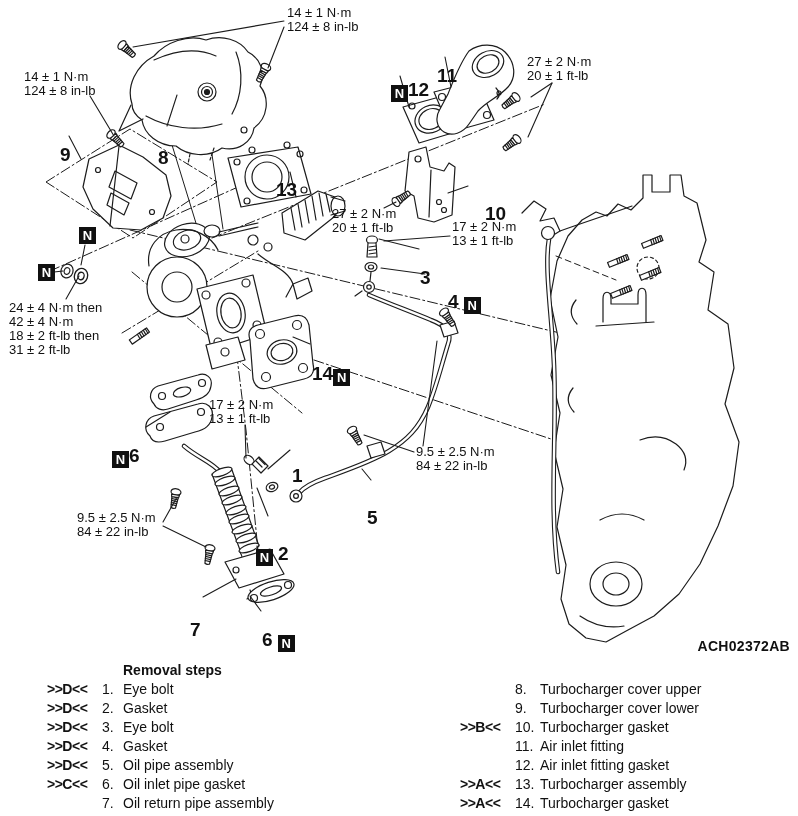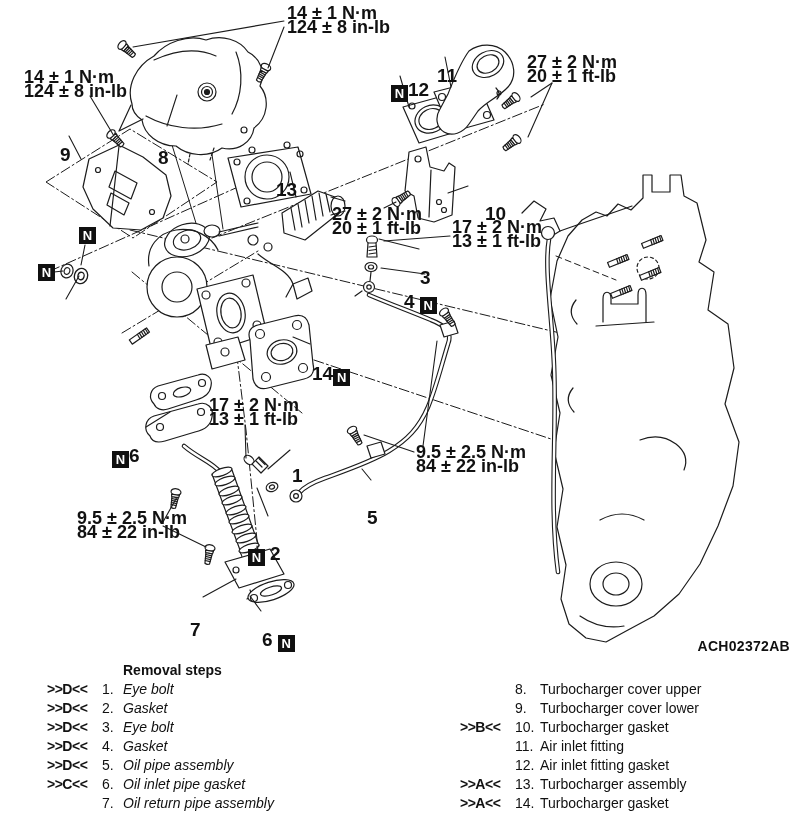--- a/index.html
+++ b/index.html
@@ -1,32 +1,32 @@
 <!DOCTYPE html>
 <html><head>
 <meta charset="utf-8">
 <style>
   html,body{margin:0;padding:0;background:#fff;}
   #stage{position:relative;width:798px;height:816px;background:#fff;overflow:hidden;
          font-family:"Liberation Sans",sans-serif;color:#111;}
   #art{position:absolute;left:0;top:0;}
-  .tq{position:absolute;font-weight:bold;font-size:18px;line-height:14px;white-space:nowrap;}
+  .tq{position:absolute;font-weight:normal;font-size:13px;line-height:14px;white-space:nowrap;}
   .co{position:absolute;font-weight:bold;font-size:19px;line-height:19px;white-space:nowrap;margin-top:30px;}
   .nbox{display:inline-block;width:17px;height:17px;background:#101010;color:#fff;
         font-weight:bold;font-size:13px;line-height:17px;text-align:center;
         vertical-align:-2px;box-shadow:inset 0 0 0 1px #101010;}
   .nbox.abs{position:absolute;}
   .gl{margin-left:5px;} .gr{margin-right:5px;}
   .figcode{position:absolute;font-weight:bold;font-size:14px;letter-spacing:.3px;}
   .plist{position:absolute;left:0;top:658px;width:798px;font-size:14px;line-height:19px;}
   .ptitle{position:absolute;left:123px;top:3px;font-weight:bold;}
   .prow{position:absolute;white-space:nowrap;}
   .prow .mk{position:absolute;left:0;width:44px;font-weight:bold;letter-spacing:-.5px;}
   .lcol .prow{left:47px;} .lcol .num{position:absolute;left:55px;width:20px;}
-  .lcol .lbl{position:absolute;left:76px;font-style:italic;}
+  .lcol .lbl{position:absolute;left:76px;}
   .rcol .prow{left:458px;} .rcol .mk{left:2px;} .rcol .num{position:absolute;left:57px;width:26px;}
   .rcol .lbl{position:absolute;left:82px;}
 </style>
 </head>
 <body>
 
 <div id="stage">
 
 <svg id="art" width="798" height="656" viewBox="0 0 798 656" fill="none" stroke="#1c1c1c" stroke-width="1.2" stroke-linecap="round" stroke-linejoin="round">
 
@@ -296,46 +296,52 @@
   <div>20 ± 1 ft-lb</div>
 </div>
 <div class="tq" style="left:332px;top:207px">
   <div>27 ± 2 N·m</div>
   <div>20 ± 1 ft-lb</div>
 </div>
 <div class="tq" style="left:452px;top:220px">
   <div>17 ± 2 N·m</div>
   <div>13 ± 1 ft-lb</div>
 </div>
+<div class="tq" style="left:9px;top:301px">
+  <div>24 ± 4 N·m then</div>
+  <div>42 ± 4 N·m</div>
+  <div>18 ± 2 ft-lb then</div>
+  <div>31 ± 2 ft-lb</div>
+</div>
 <div class="tq" style="left:209px;top:398px">
   <div>17 ± 2 N·m</div>
   <div>13 ± 1 ft-lb</div>
 </div>
 <div class="tq" style="left:77px;top:511px">
   <div>9.5 ± 2.5 N·m</div>
   <div>84 ± 22 in-lb</div>
 </div>
 <div class="tq" style="left:416px;top:445px">
   <div>9.5 ± 2.5 N·m</div>
   <div>84 ± 22 in-lb</div>
 </div>
 
 <div class="co" style="left:60px;top:115px"><span>9</span></div>
 <div class="co" style="left:158px;top:118px"><span>8</span></div>
 <div class="co" style="left:276px;top:150px"><span>13</span></div>
 <div class="co" style="left:437px;top:36px"><span>11</span></div>
 <div class="co" style="left:391px;top:50px"><span class="nbox">N</span><span>12</span></div>
 <div class="co" style="left:485px;top:174px"><span>10</span></div>
 <div class="co" style="left:420px;top:238px"><span>3</span></div>
-<div class="co" style="left:404px;top:262px"><span>4</span><span class="nbox gl">N</span></div>
+<div class="co" style="left:448px;top:262px"><span>4</span><span class="nbox gl">N</span></div>
 <div class="co" style="left:312px;top:334px"><span>14</span><span class="nbox">N</span></div>
 <div class="co" style="left:112px;top:416px"><span class="nbox">N</span><span>6</span></div>
 <div class="co" style="left:292px;top:436px"><span>1</span></div>
 <div class="co" style="left:367px;top:478px"><span>5</span></div>
-<div class="co" style="left:248px;top:514px"><span class="nbox gr">N</span><span>2</span></div>
+<div class="co" style="left:256px;top:514px"><span class="nbox gr">N</span><span>2</span></div>
 <div class="co" style="left:190px;top:590px"><span>7</span></div>
 <div class="co" style="left:262px;top:600px"><span>6</span><span class="nbox gl">N</span></div>
 
 <span class="nbox abs" style="left:79px;top:227px">N</span>
 <span class="nbox abs" style="left:38px;top:264px">N</span>
 
 <div class="figcode" style="left:650px;top:638px;width:140px;text-align:right">ACH02372AB</div>
 
 <div class="plist">
   <div class="ptitle">Removal steps</div>

